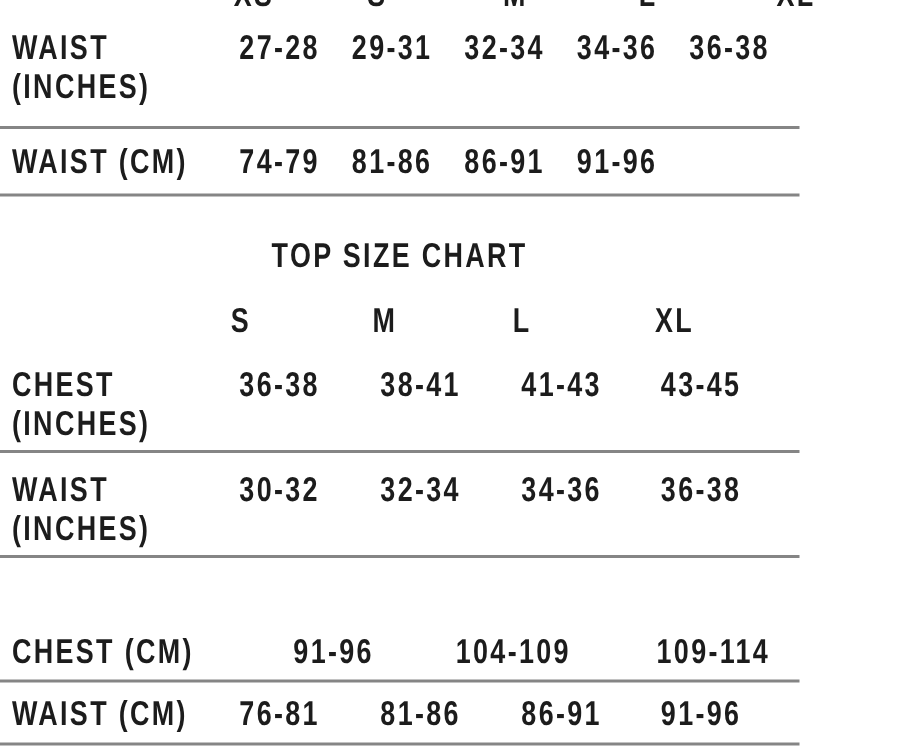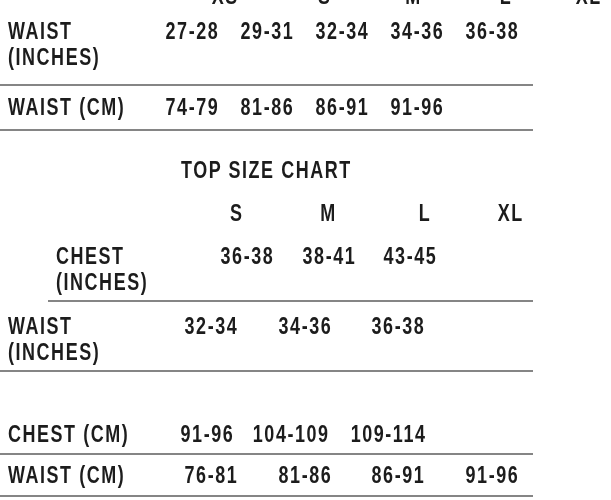--- a/index.html
+++ b/index.html
@@ -19,21 +19,21 @@
     grid-template-columns: 152px repeat(5, 1fr);
     padding-right: 6px;
     align-items: start;
   }
   .grid.cols4 { grid-template-columns: 152px repeat(4, 1fr); }
 
   .cell, .hcell {
     font-size: 23px;
     line-height: 26px;
     letter-spacing: 2px;
-    text-align: right;
+    text-align: left;
     white-space: nowrap;
   }
   .label { text-align: left; padding-left: 8px; }
 
   
   .t { display: inline-block; transform: scaleX(0.78); transform-origin: center center; }
   .label .t { transform-origin: left center; }
 
   .ruled { border-bottom: 2px solid #858585; }
 
@@ -50,24 +50,24 @@
     margin: 26px 0 12px 0;
     font-size: 23px;
     line-height: 26px;
     letter-spacing: 2px;
     text-align: center;
     font-weight: 700;
   }
 
   
   #tops .size-header { margin-top: 17px; }
-  #tops .rowA { padding-top: 17px; padding-bottom: 5px; margin-left: 48px; }
+  #tops .rowA { padding-top: 17px; padding-bottom: 5px; }
   #tops .rowB { padding-top: 11px; padding-bottom: 5px; }
   .spacer { height: 46px; }
-  #tops .rowC { padding-top: 3px; padding-bottom: 6px; }
+  #tops .rowC { padding-top: 3px; padding-bottom: 6px; gap: 36px; }
   #tops .rowD { padding-top: 7px; padding-bottom: 7px; }
 </style>
 </head>
 <body>
 
 <main>
 
   <section id="bottoms">
 
     <div class="grid clipped-header">
@@ -115,28 +115,30 @@
       <div class="hcell"><span class="t">XL</span></div>
     </div>
 
     <div class="grid cols4 rowA ruled">
       <div class="cell label">
         <div><span class="t">CHEST</span></div>
         <div><span class="t">(INCHES)</span></div>
       </div>
       <div class="cell"><span class="t">36-38</span></div>
       <div class="cell"><span class="t">38-41</span></div>
+      <div class="cell"><span class="t">41-43</span></div>
       <div class="cell"><span class="t">43-45</span></div>
     </div>
 
     <div class="grid cols4 rowB ruled">
       <div class="cell label">
         <div><span class="t">WAIST</span></div>
         <div><span class="t">(INCHES)</span></div>
       </div>
+      <div class="cell"><span class="t">30-32</span></div>
       <div class="cell"><span class="t">32-34</span></div>
       <div class="cell"><span class="t">34-36</span></div>
       <div class="cell"><span class="t">36-38</span></div>
     </div>
 
     <div class="spacer"></div>
 
     <div class="grid cols4 rowC ruled">
       <div class="cell label">
         <div><span class="t">CHEST (CM)</span></div>

